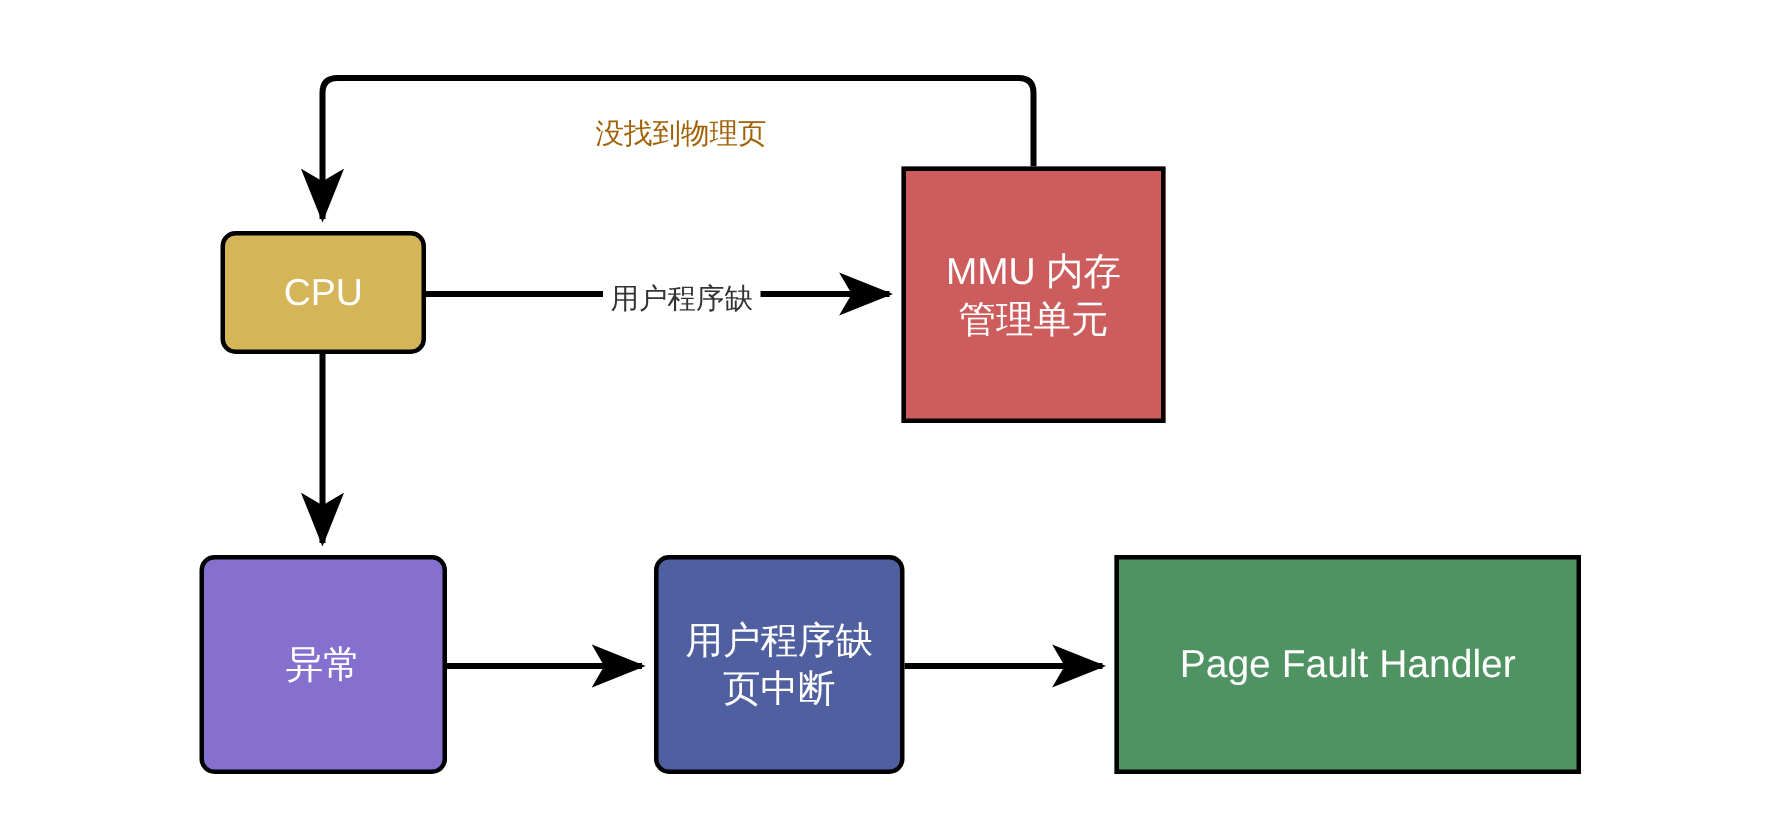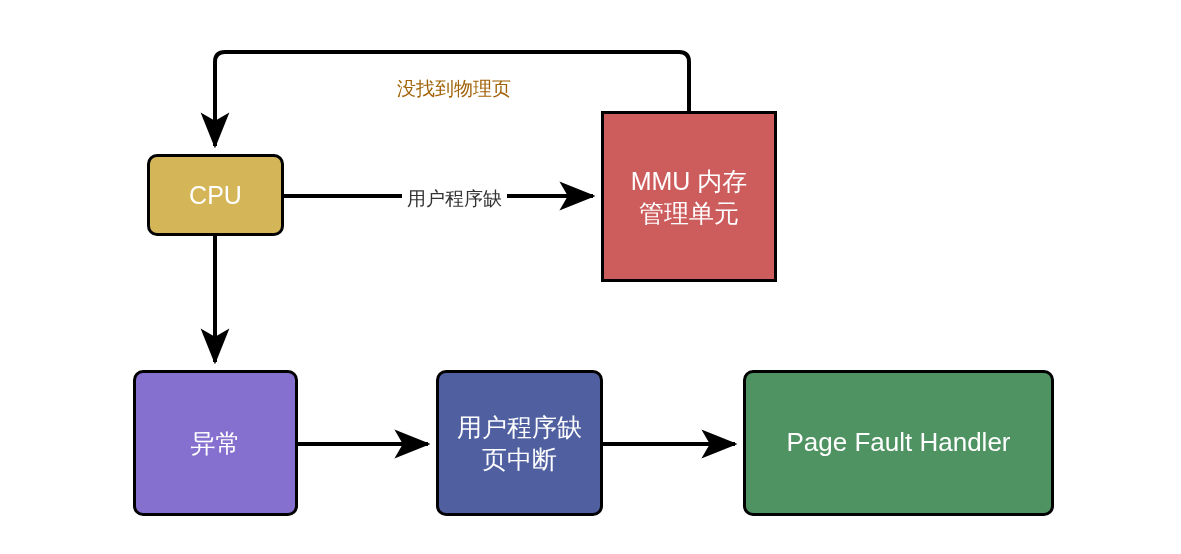--- a/index.html
+++ b/index.html
@@ -74,21 +74,21 @@
     border-radius: 10px;
     background: #4f5fa0;
     font-size: 25px;
     text-align: right;
   }
   .node-handler {
     left: 743px;
     top: 370px;
     width: 311px;
     height: 146px;
-    border-radius: 10px;
+    border-radius: 0;
     background: #4f9363;
     font-size: 26px;
   }
   .edge-label {
     position: absolute;
     font-size: 19px;
     white-space: nowrap;
     background: #ffffff;
     padding: 0 5px;
   }

